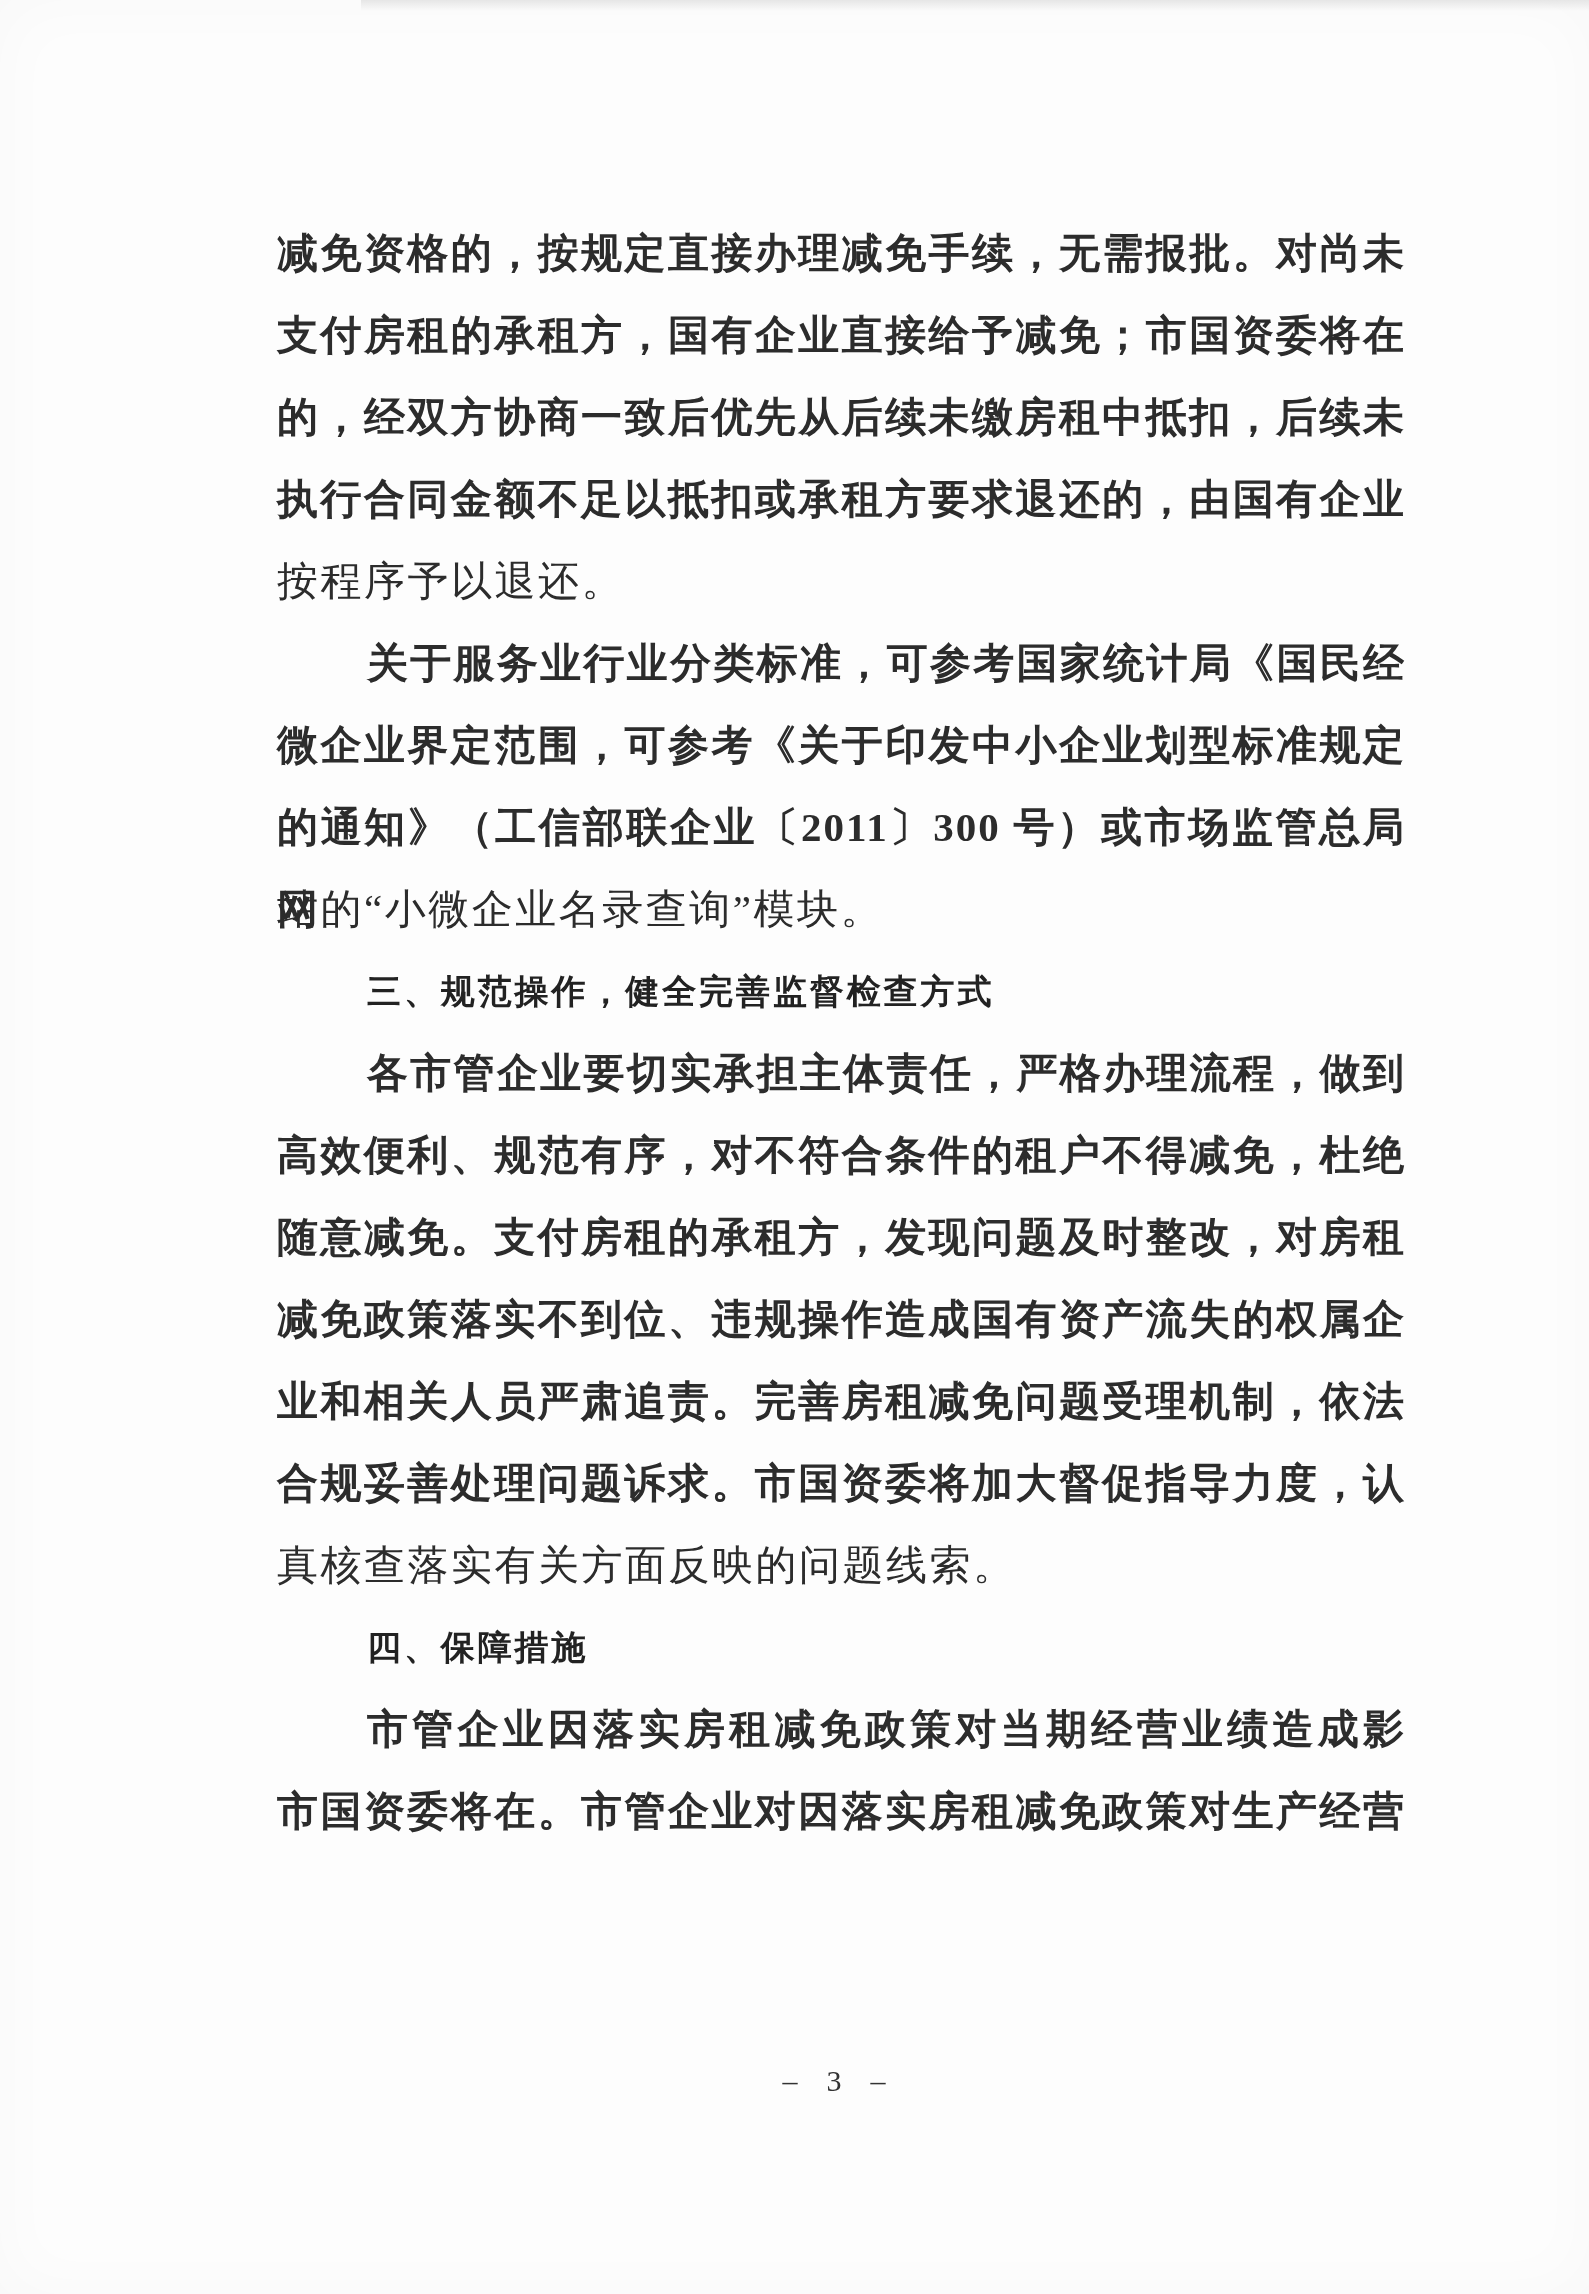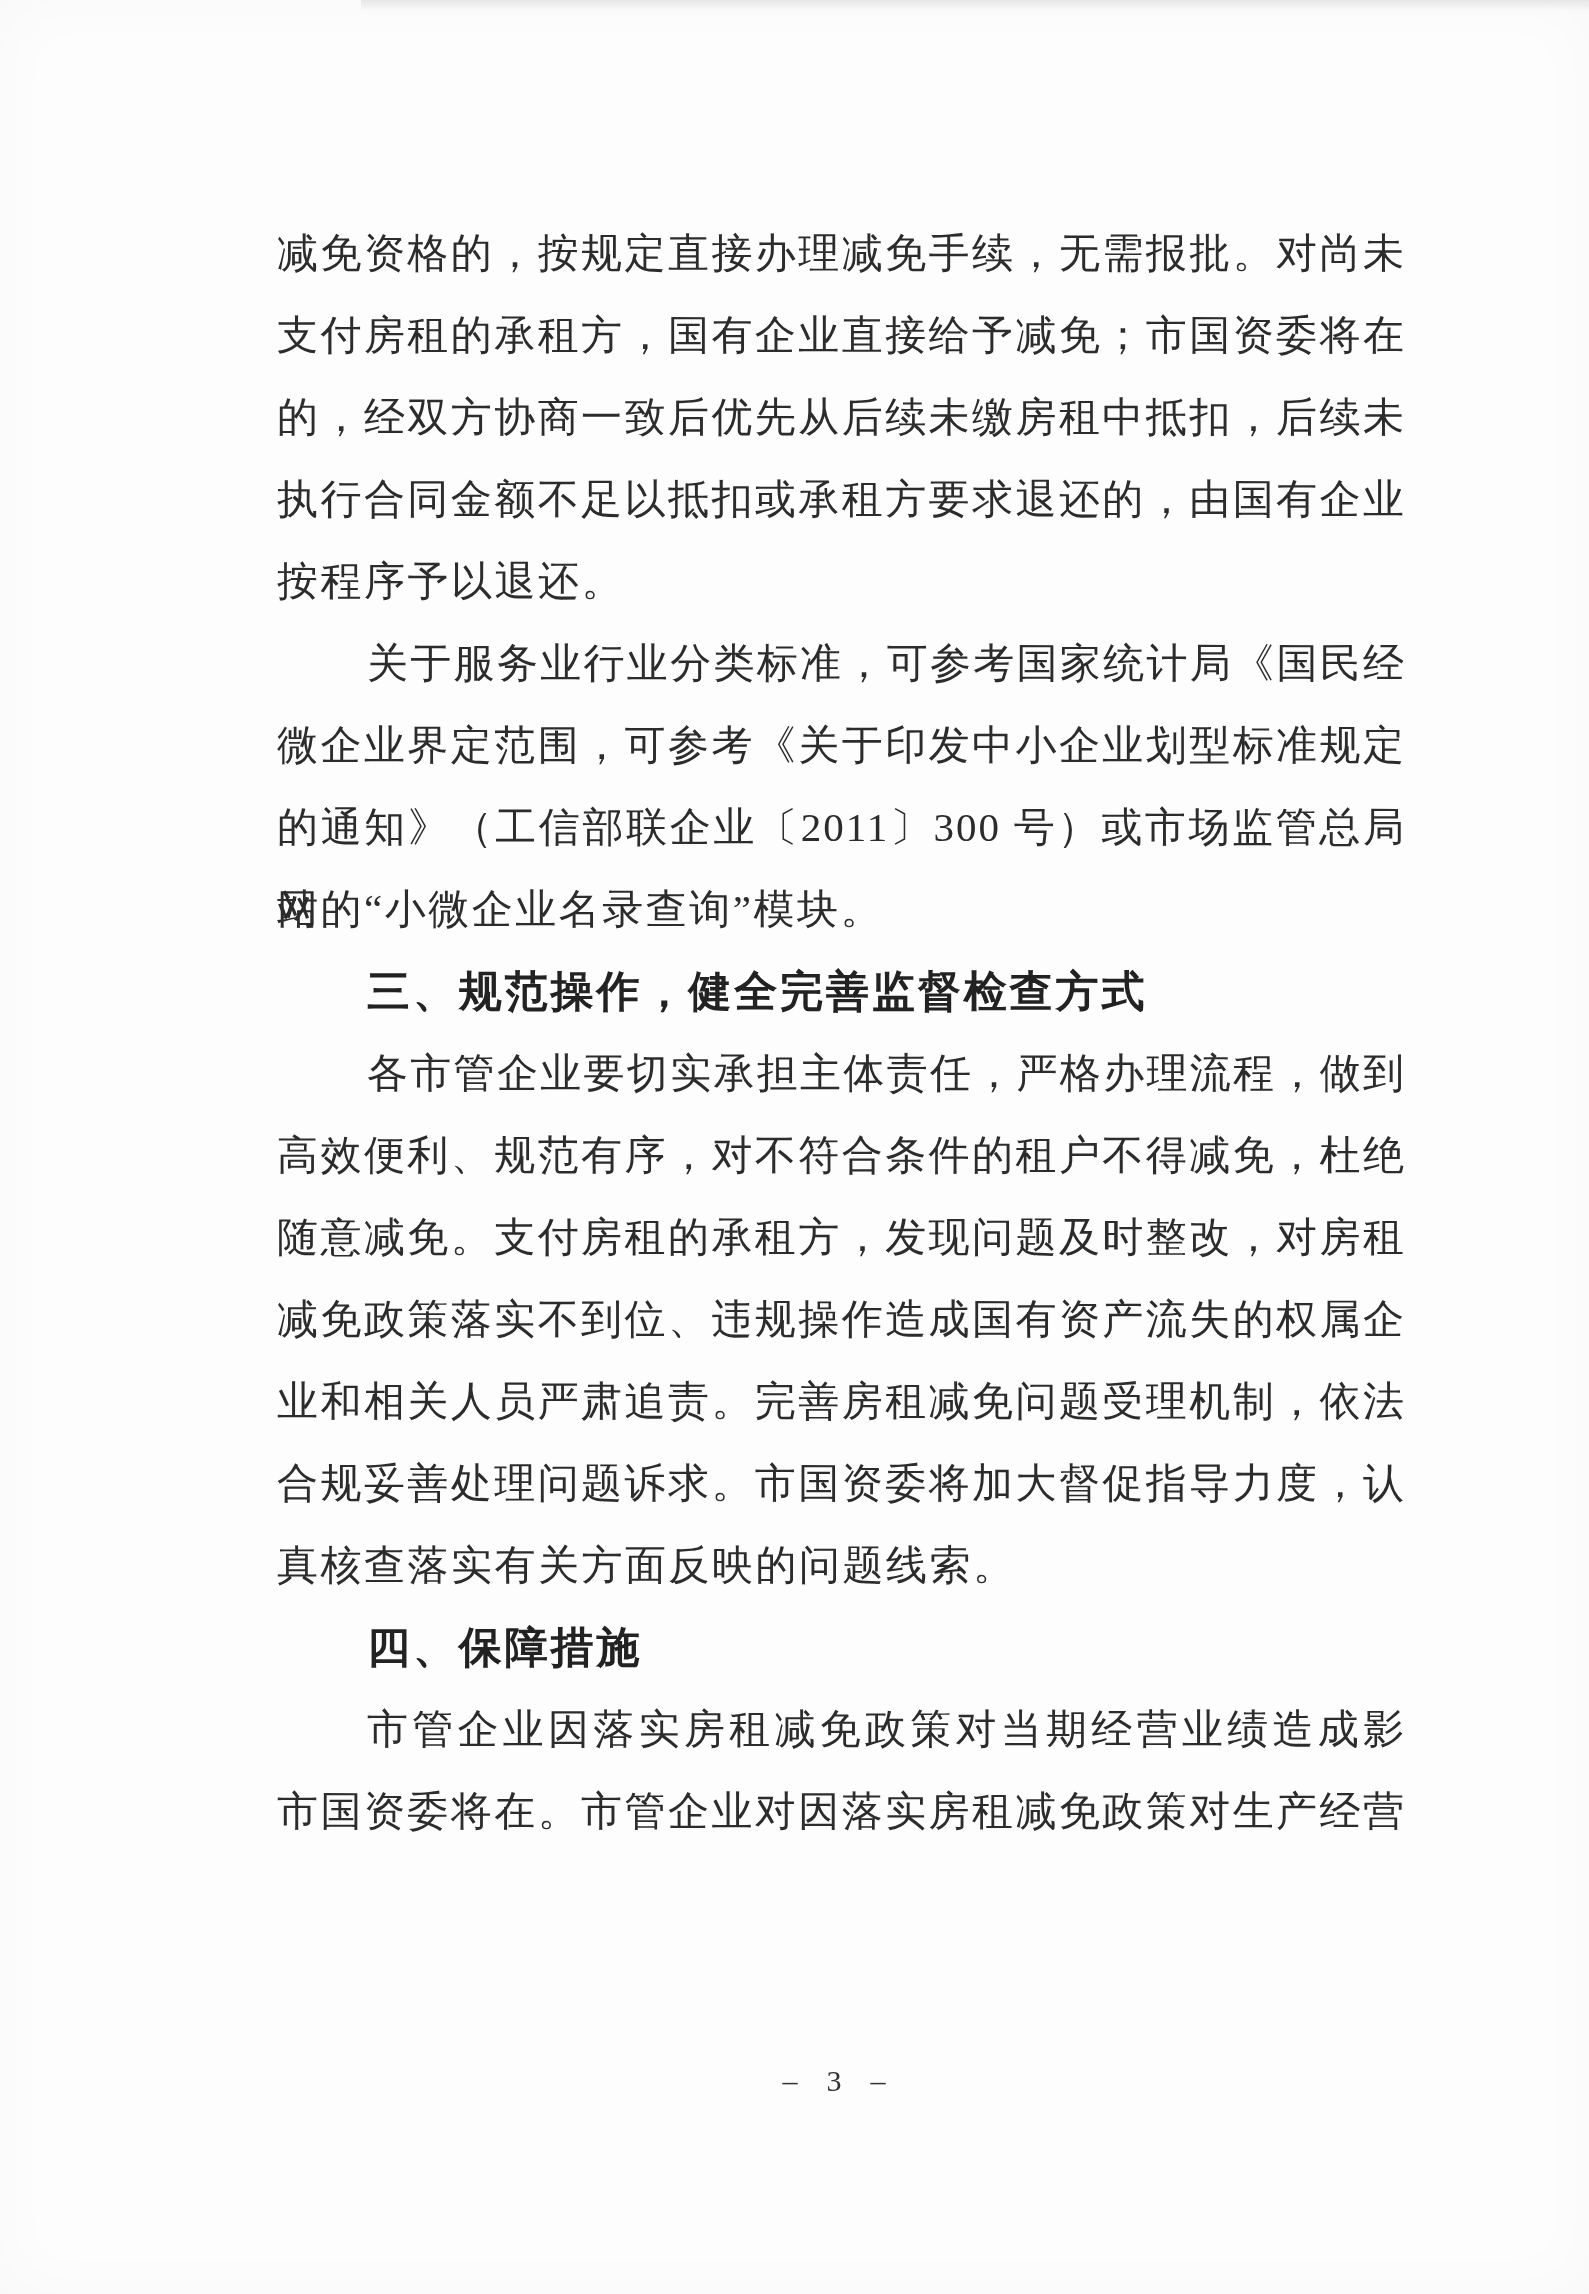--- a/index.html
+++ b/index.html
@@ -42,30 +42,31 @@
     letter-spacing: 2.5px;
     white-space: normal;
     color: #2c2c2c;
   }
   
   .j {
     text-align: justify;
     text-align-last: justify;
     text-justify: inter-character;
     letter-spacing: 2px;
+    font-weight: bold;
   }
   
   .ind {
     text-indent: 90px;
   }
   
   .h {
     font-family: "DejaVu Sans", "Liberation Sans", sans-serif;
     font-weight: 700;
-    font-size: 43px;
+    font-size: 34px;
     color: #222222;
     letter-spacing: 2.9px;
   }
   .footer {
     position: absolute;
     top: 2058px;
     left: 0;
     width: 100%;
     height: 45px;
     line-height: 45px;

